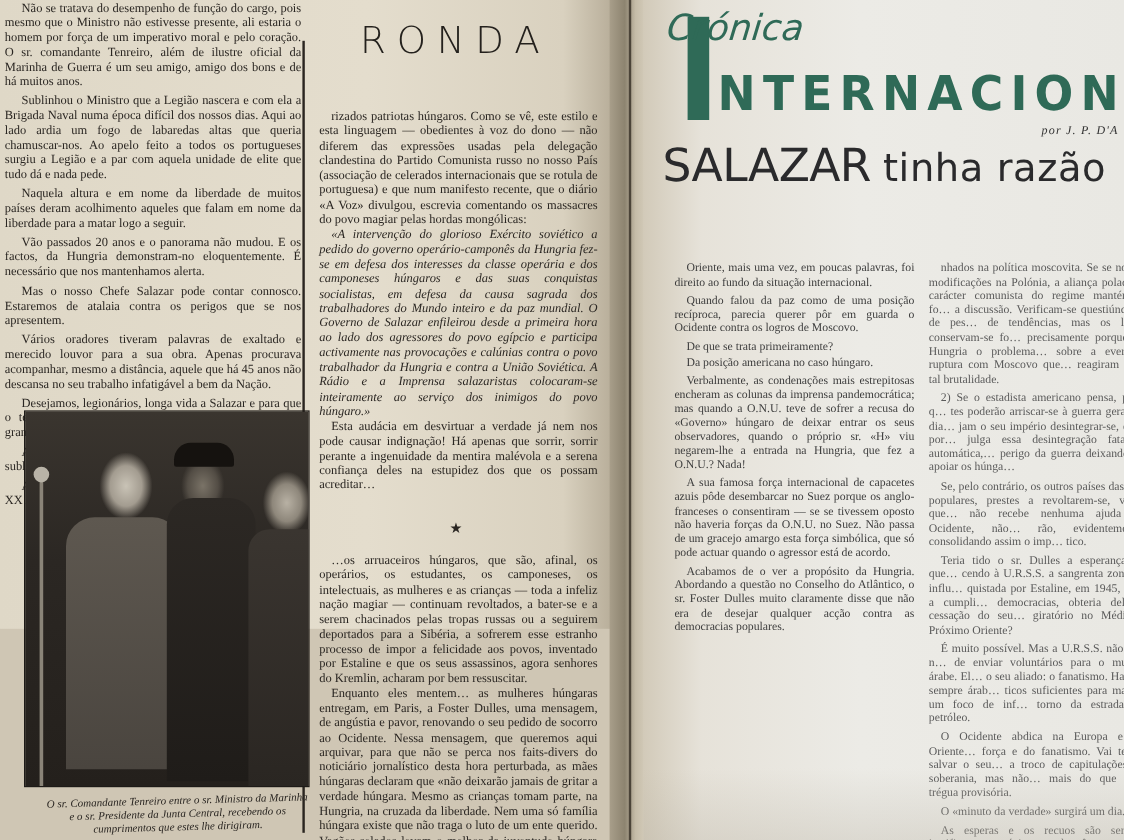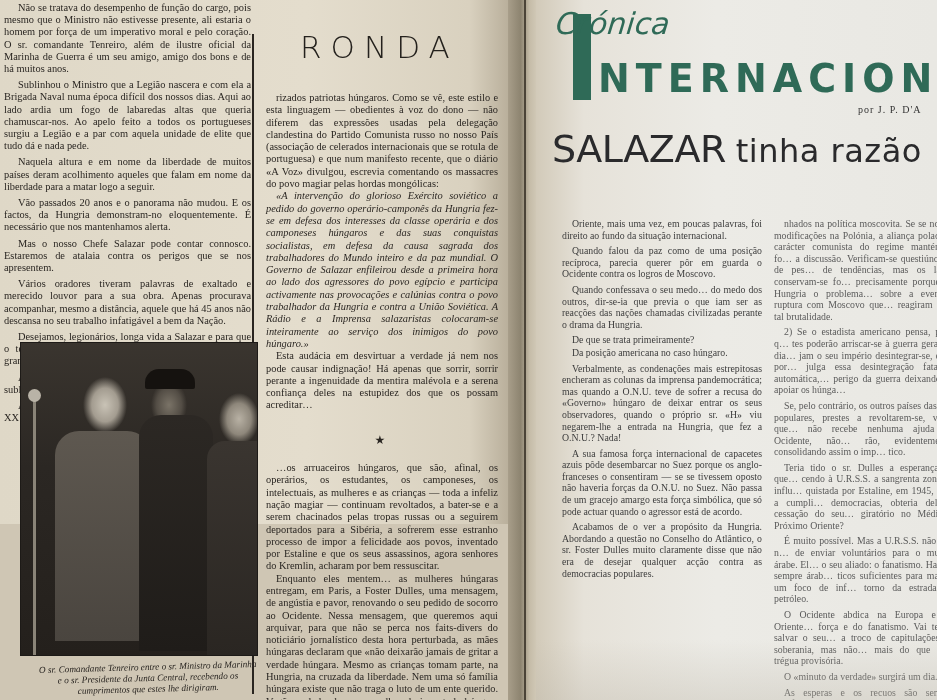--- a/index.html
+++ b/index.html
@@ -52,21 +52,21 @@
   .mic-stand { position:absolute; left:12px; top:50px; width:3px; height:262px; background:#8a8478; }
   .mic-head { position:absolute; left:7px; top:46px; width:13px; height:13px; border-radius:50%; background:#b9b3a7; }
   .cap { position:absolute; left:124px; top:26px; width:50px; height:20px; background:#15120f; border-radius:14px 14px 2px 2px; }
   .caption {
     position:absolute; left:38px; top:662px; width:220px;
     font-style:italic; font-size:9.2px; line-height:11px; text-align:center; color:#2a2622;
     transform:rotate(-1.6deg);
   }
   
   .ronda-title {
-    position:absolute; left:300px; top:29px; width:190px;
+    position:absolute; left:300px; top:16px; width:190px;
     font-family:"DejaVu Sans", sans-serif; font-weight:300;
     font-size:31px; letter-spacing:9px; color:#24211d;
   }
   .ronda-cont {
     position:absolute; left:360px; top:72px; width:145px; text-align:right;
     font-family:"DejaVu Sans", sans-serif; font-weight:bold; font-size:9.4px; color:#2a2622;
   }
   .col2 {
     position:absolute; left:262px; top:92px; width:236px;
     font-size:10.4px; line-height:12.3px; text-align:justify; color:#2a2622;
@@ -87,25 +87,25 @@
     position:absolute; left:62px; top:56px; white-space:nowrap;
     font-family:"DejaVu Sans", sans-serif; font-weight:bold; font-size:38px;
     color:#2f6a57; letter-spacing:6px; transform:scaleY(1.05);
   }
   .ghost-bg {
     position:absolute; left:60px; top:86px; width:320px; height:60px;
     font-family:"DejaVu Sans", sans-serif; font-size:64px; color:rgba(0,0,0,0.035);
     letter-spacing:4px;
   }
   .byline {
-    position:absolute; left:322px; top:104px; white-space:nowrap;
-    font-size:10px; color:#333; letter-spacing:1px;
+    position:absolute; left:332px; top:104px; white-space:nowrap;
+    font-style:italic; font-size:10px; color:#333; letter-spacing:1px;
   }
   .headline {
-    position:absolute; left:16px; top:127px; white-space:nowrap;
+    position:absolute; left:16px; top:116px; white-space:nowrap;
     font-family:"DejaVu Sans", sans-serif; font-size:38px; color:#2a2a2c;
   }
   .headline .h1 { letter-spacing:-0.5px; }
   .headline .h2 { font-size:32px; margin-left:10px; letter-spacing:0.5px; }
   .rcol1 {
     position:absolute; left:26px; top:218px; width:200px;
     font-size:9.8px; line-height:11.6px; text-align:justify; color:#3c3c3c;
   }
   .rcol2 {
     position:absolute; left:238px; top:218px; width:180px;
@@ -174,21 +174,20 @@
     <div class="internacional">NTERNACIONA</div>
     <div class="byline">por J. P. D'A</div>
 
     <div class="headline">
       <span class="h1">SALAZAR</span><span class="h2">tinha razão</span>
     </div>
 
     <div class="rcol1">
       <p>Oriente, mais uma vez, em poucas palavras, foi direito ao fundo da situação internacional.</p>
       <p>Quando falou da paz como de uma posição recíproca, parecia querer pôr em guarda o Ocidente contra os logros de Moscovo.</p>
-      <p>Quando confessava o seu medo… do medo dos outros, dir-se-ia que previa o que iam ser as reacções das nações chamadas civilizadas perante o drama da Hungria.</p>
       <p class="tight">De que se trata primeiramente?</p>
       <p>Da posição americana no caso húngaro.</p>
       <p>Verbalmente, as condenações mais estrepitosas encheram as colunas da imprensa pandemocrática; mas quando a O.N.U. teve de sofrer a recusa do «Governo» húngaro de deixar entrar os seus observadores, quando o próprio sr. «H» viu negarem-lhe a entrada na Hungria, que fez a O.N.U.? Nada!</p>
       <p>A sua famosa força internacional de capacetes azuis pôde desembarcar no Suez porque os anglo-franceses o consentiram — se se tivessem oposto não haveria forças da O.N.U. no Suez. Não passa de um gracejo amargo esta força simbólica, que só pode actuar quando o agressor está de acordo.</p>
       <p>Acabamos de o ver a propósito da Hungria. Abordando a questão no Conselho do Atlântico, o sr. Foster Dulles muito claramente disse que não era de desejar qualquer acção contra as democracias populares.</p>
 
     </div>
 
     <div class="rcol2">
       <p>nhados na política moscovita. Se se notam modificações na Polónia, a aliança polaco… carácter comunista do regime mantém-se fo… a discussão. Verificam-se questiúnculas de pes… de tendências, mas os laços conservam-se fo… precisamente porque na Hungria o problema… sobre a eventual ruptura com Moscovo que… reagiram com tal brutalidade.</p>

